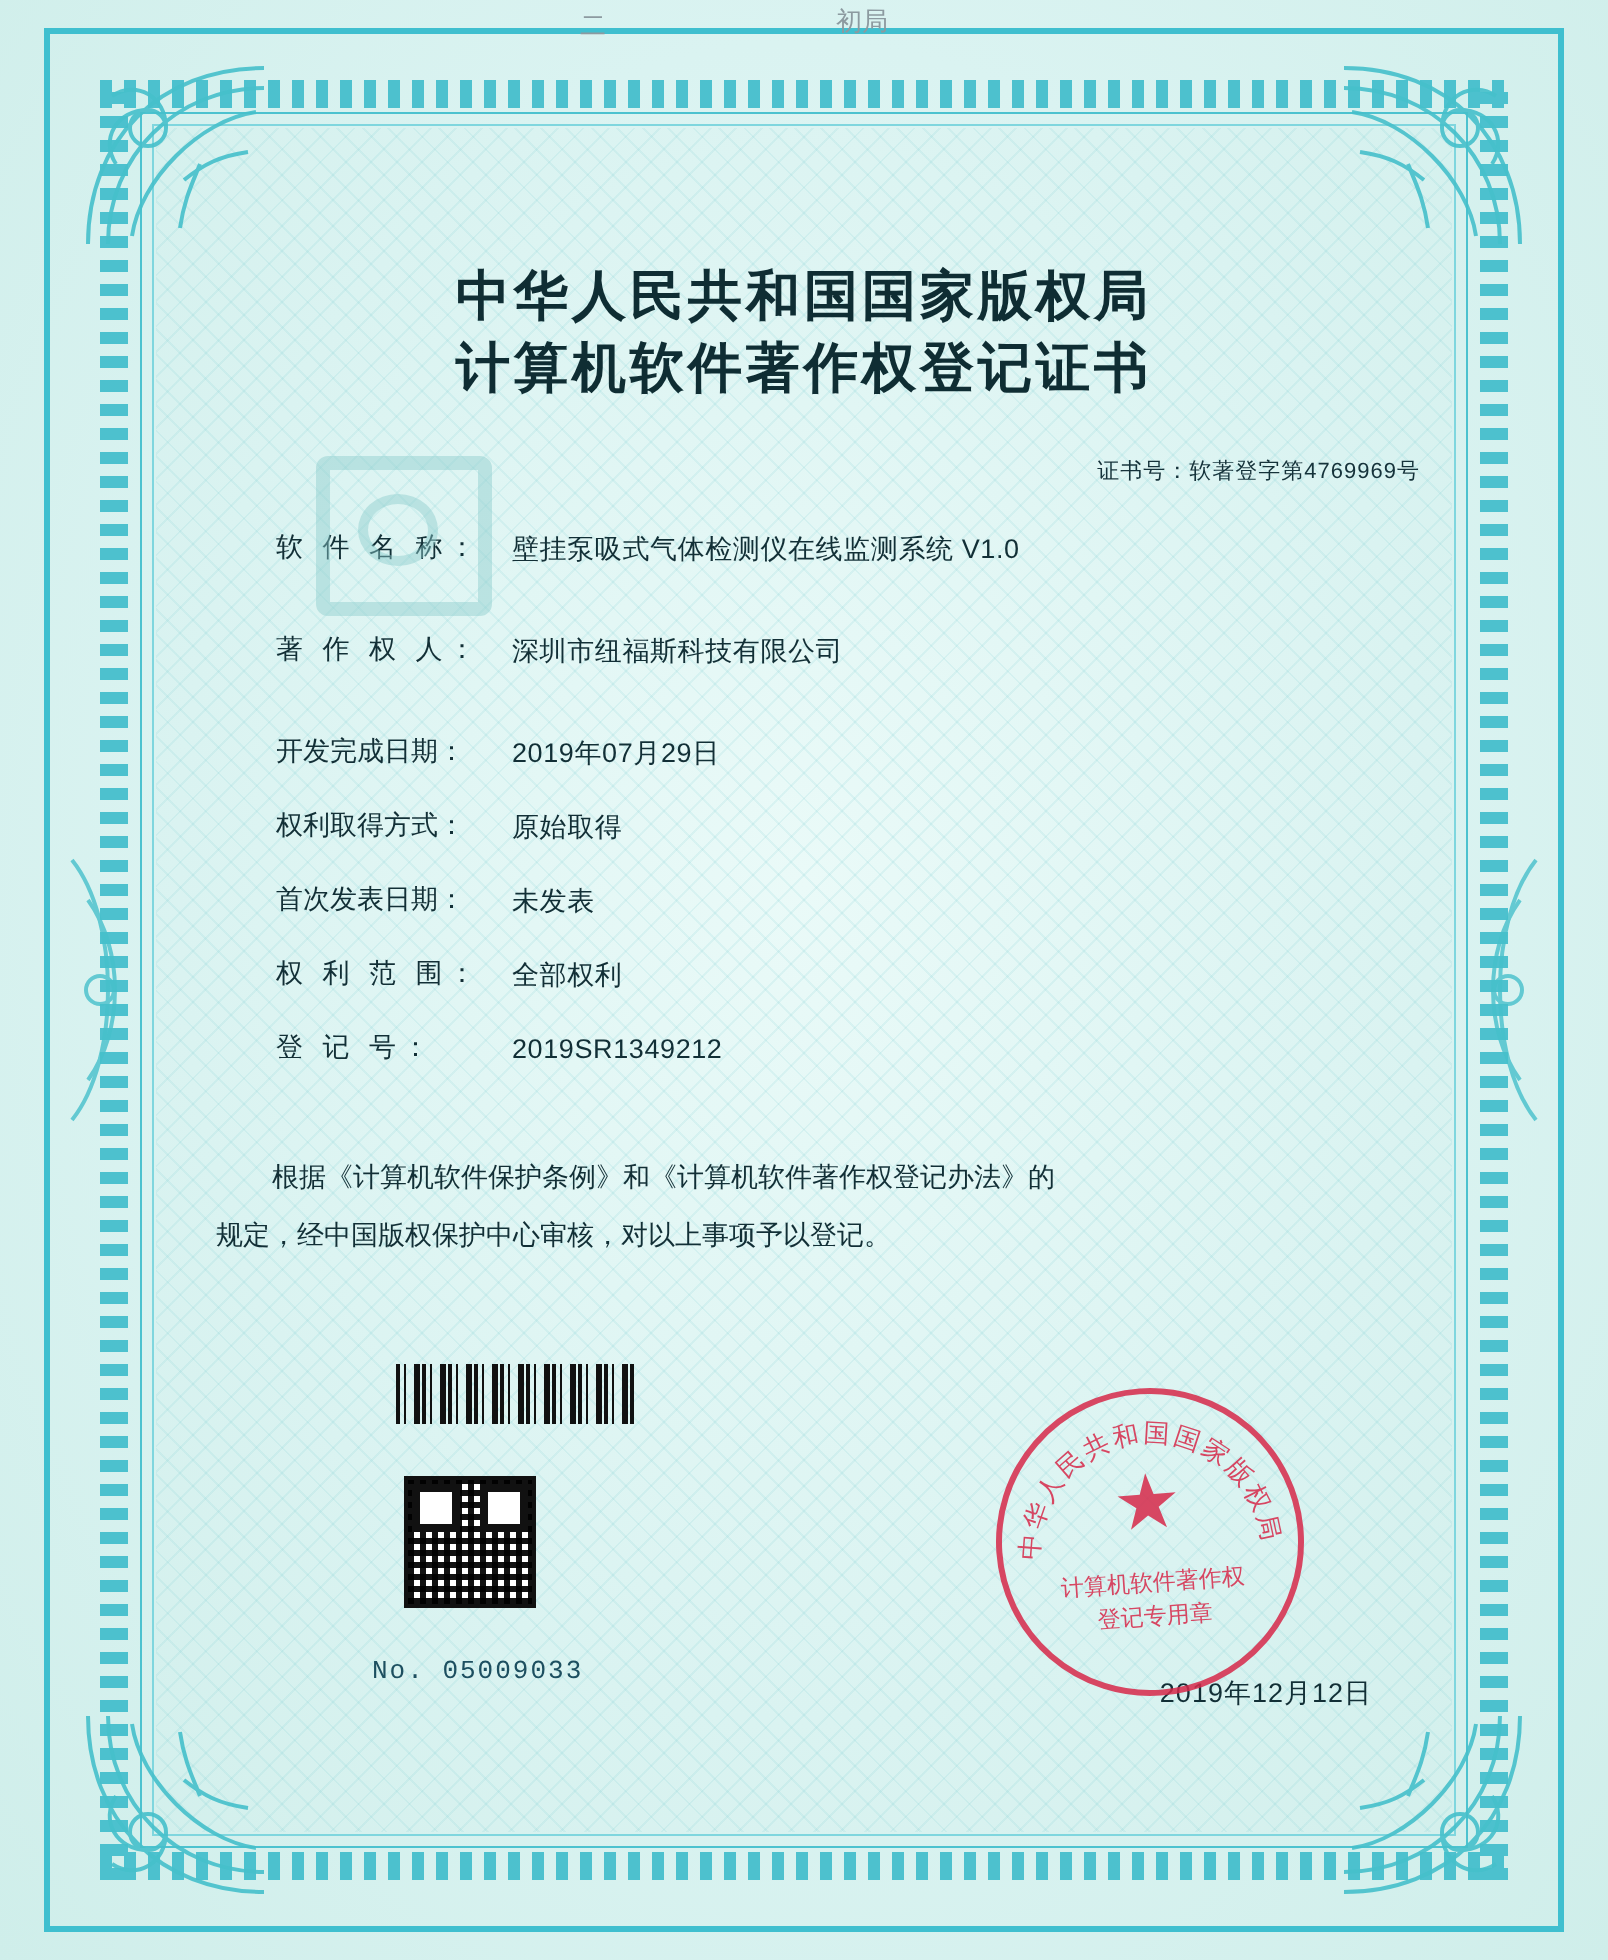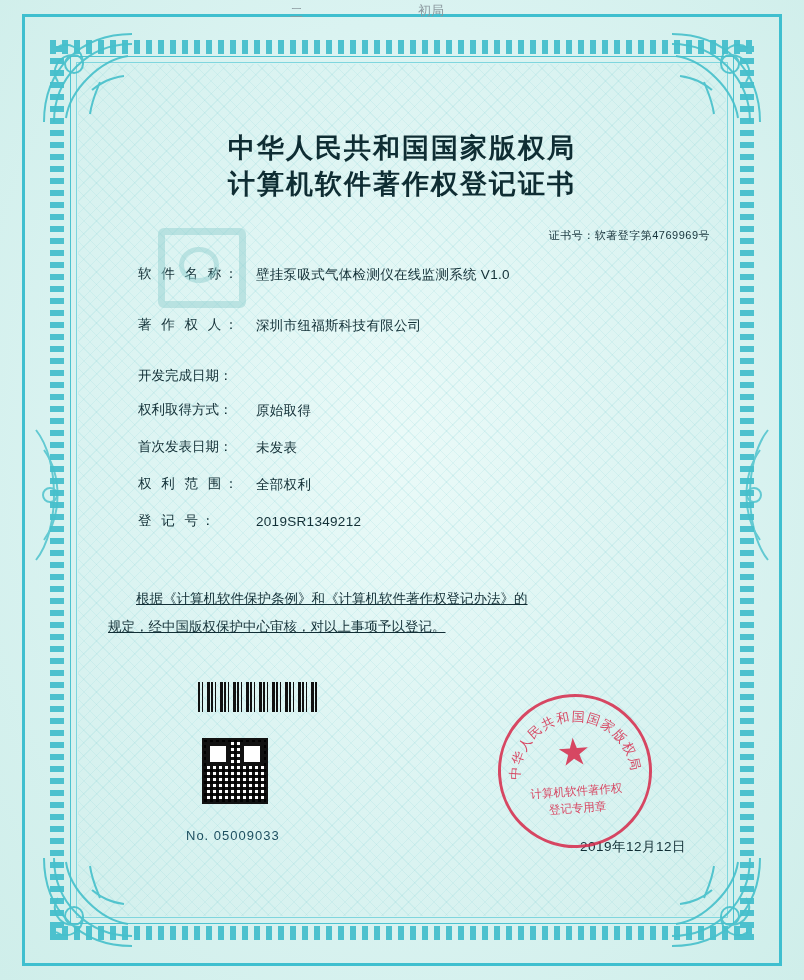--- a/index.html
+++ b/index.html
@@ -142,27 +142,26 @@
   }
   .field-label.tight { letter-spacing: 0px; }
   .field-value {
     flex: 1;
     letter-spacing: .3px;
     line-height: 1.55;
   }
   .field-gap-top { margin-top: 30px; }
 
   .statement {
-    margin-top: 52px;
+    margin-top: 40px;
     font-size: 13.5px;
     color: #122f36;
     line-height: 2.1;
     padding-left: 18px;
     padding-right: 12px;
-    text-decoration: underline;
   }
   .statement .indent { display: block; text-indent: 28px; }
 
   
   .footer {
     position: absolute;
     left: 0; right: 0; top: 600px; height: 190px;
   }
   .barcode {
     position: absolute;
@@ -188,21 +187,21 @@
     width: 16px; height: 16px;
     border: 4px solid #111;
     background: #fff;
   }
   .qrcode::before { left: 2px; top: 2px; }
   .qrcode::after  { right: 2px; top: 2px; }
 
   .doc-no {
     position: absolute;
     left: 96px; top: 148px;
-    font-family: Liberation Sans, sans-serif;
+    font-family: Liberation Mono, monospace;
     font-size: 13px;
     color: #1d4f60;
     letter-spacing: 1px;
   }
   .issue-date {
     position: absolute;
     right: 28px; top: 158px;
     font-size: 13.5px;
     color: #122f36;
     letter-spacing: .5px;
@@ -373,20 +372,21 @@
         <div class="field-value">壁挂泵吸式气体检测仪在线监测系统 V1.0</div>
       </div>
 
       <div class="field-row field-gap-top">
         <div class="field-label">著 作 权 人：</div>
         <div class="field-value">深圳市纽福斯科技有限公司</div>
       </div>
 
       <div class="field-row field-gap-top">
         <div class="field-label tight">开发完成日期：</div>
+        <div class="field-value">2019年07月29日</div>
       </div>
 
       <div class="field-row">
         <div class="field-label tight">权利取得方式：</div>
         <div class="field-value">原始取得</div>
       </div>
 
       <div class="field-row">
         <div class="field-label tight">首次发表日期：</div>
         <div class="field-value">未发表</div>

